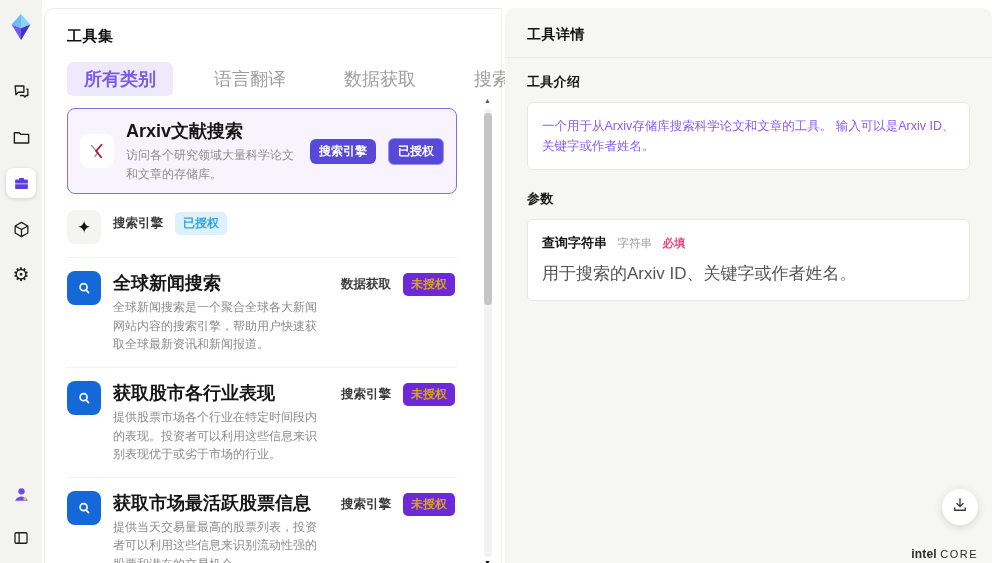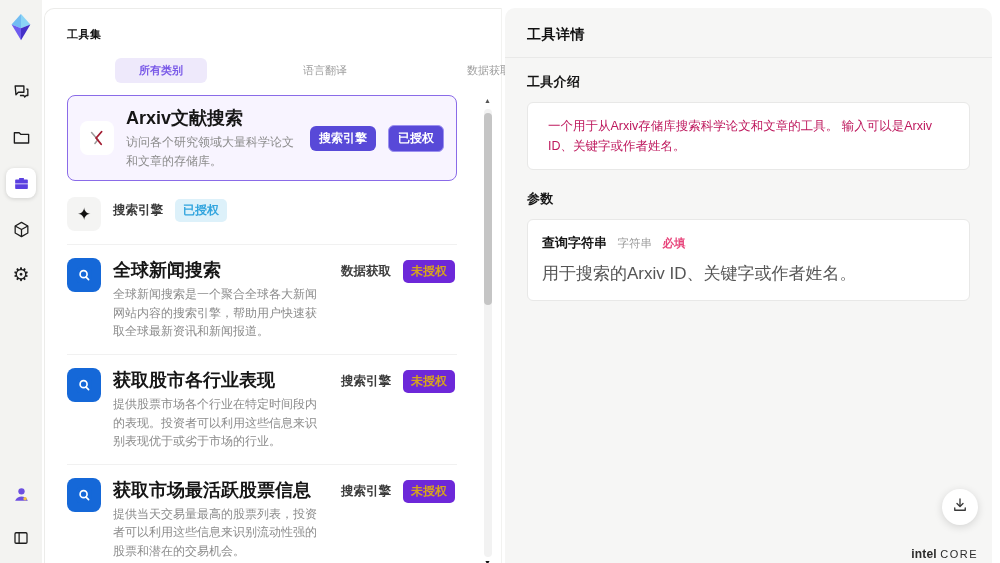--- a/index.html
+++ b/index.html
@@ -16,23 +16,23 @@
   .rail-item.active { background:#ffffff; box-shadow:0 1px 4px rgba(0,0,0,.15); color:#5A3FE0; }
   .rail-spacer { flex:1; }
   .rail-bottom { display:flex; flex-direction:column; gap:14px; align-items:center; }
   .rail-item svg { display:block; }
   .gear-glyph { font-size:19px; line-height:1; color:#1d1d1d; }
 
   
   .main { position:absolute; left:44px; top:8px; width:458px; height:565px; background:#ffffff;
     border:1px solid #ECECEA; border-right:1px solid #F2F2F0; border-radius:10px 0 0 0;
     padding:18px 24px 0 22px; }
-  .main-title { font-size:11px; font-weight:800; color:#111; letter-spacing:.5px; }
+  .main-title { font-size:15px; font-weight:800; color:#111; letter-spacing:.5px; }
   .tabs { display:flex; align-items:center; gap:24px; margin-top:16px; }
-  .tab { font-size:11px; color:#9E9E9E; font-weight:500; padding:5px 24px; border-radius:6px; cursor:pointer; white-space:nowrap;margin-left:48px; }
+  .tab { font-size:18px; color:#9E9E9E; font-weight:500; padding:5px 17px; border-radius:6px; cursor:pointer; white-space:nowrap; }
   .tab.active { background:#EEE9FB; color:#7A5AE8; font-weight:700; }
 
   .tool-list { margin-top:12px; position:relative; padding-right:20px; }
   .card { position:relative; display:flex; gap:12px; align-items:flex-start; }
   .card.plain { padding:13px 2px 13px 0; border-bottom:1px solid #F1F1F1; }
   .card.selected { border:1.5px solid #8A6BE8; background:#F8F4FF; border-radius:8px;
     padding:10px 12px; margin-bottom:3px; align-items:center; }
   .tool-icon { flex:none; width:34px; height:34px; border-radius:8px; display:flex;
     align-items:center; justify-content:center; background:#F4F4F3; overflow:hidden; }
   .tool-icon.white { background:#ffffff; }
@@ -55,22 +55,22 @@
   .sb-thumb { position:absolute; top:4px; left:0; width:8px; height:192px; background:#C5C5C5; border-radius:4px; cursor:pointer; }
   .sb-up,.sb-down { position:absolute; right:10px; font-size:7px; color:#555; }
   .sb-up { top:88px; } .sb-down { bottom:6px; color:#111; }
 
   
   .detail { position:absolute; left:505px; top:8px; width:487px; height:565px; background:#F6F6F5;
     border-radius:10px 10px 0 0; padding:18px 22px; }
   .detail-title { font-size:14px; font-weight:800; color:#111; letter-spacing:.5px;
     padding-bottom:13px; border-bottom:1px solid #E9E9E8; margin:0 -22px 15px; padding-left:22px; }
   .section-h { font-size:13px; font-weight:800; color:#161616; margin-bottom:11px; letter-spacing:.3px; }
-  .info-box { background:#fff; border:1px solid #E8E8E7; border-radius:6px; padding:13px 20px;
-    font-size:12.5px; color:#be185d; line-height:1.6; margin-bottom:20px; }
+  .info-box { background:#fff; border:1px solid #E8E8E7; border-radius:6px; padding:13px 14px;
+    font-size:12.5px; color:#8b5cf6; line-height:1.6; margin-bottom:20px; }
   .param-box { background:#fff; border:1px solid #E8E8E7; border-radius:6px; padding:13px 14px; }
   .param-name { font-size:13px; font-weight:800; color:#161616; }
   .param-type { font-size:11.5px; color:#9B9B9B; margin-left:6px; font-weight:500; }
   .param-req { font-size:11.5px; color:#E8467C; margin-left:6px; font-weight:600; }
   .param-desc { font-size:17px; color:#555; margin-top:9px; line-height:1.5; }
 
   .dl-btn { position:absolute; right:14px; bottom:48px; width:36px; height:36px; border-radius:50%;
     background:#fff; box-shadow:0 2px 8px rgba(0,0,0,.14); display:flex; align-items:center;
     justify-content:center; cursor:pointer; }
   .intel { position:absolute; right:14px; bottom:2px; text-align:right; line-height:1.1; }

